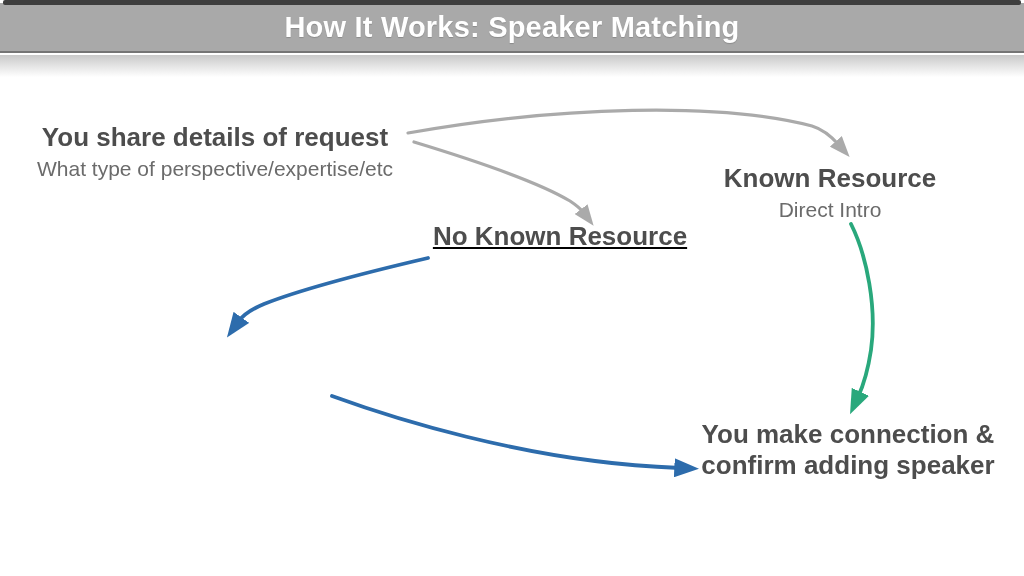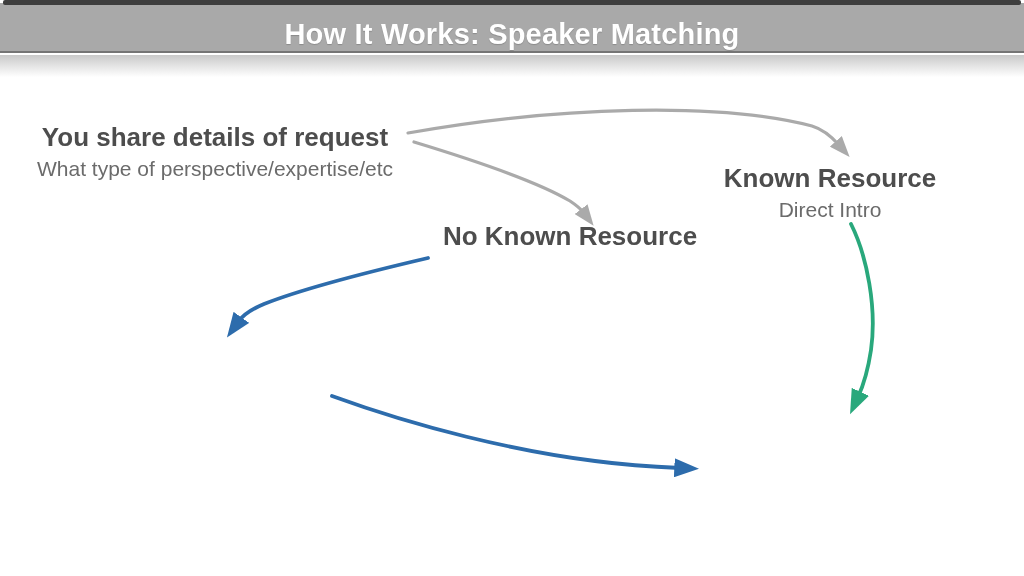--- a/index.html
+++ b/index.html
@@ -21,21 +21,21 @@
     border-radius: 2px;
     z-index: 3;
   }
   .slide-header {
     position: absolute;
     top: 3px; left: 0; right: 0;
     height: 50px;
     background: #a9a9a9;
     border-bottom: 2px solid #757575;
     display: flex;
-    align-items: flex-end;
+    align-items: center;
     justify-content: center;
     z-index: 2;
   }
   .slide-title {
     color: #ffffff;
     font-size: 29px;
     font-weight: 600;
     letter-spacing: 0.2px;
     text-shadow: 0 1px 1px rgba(0,0,0,0.18);
   }
@@ -106,19 +106,23 @@
   <div class="node" style="left:680px; top:163px; width:300px;">
     <div class="node-title">Known Resource</div>
     <div class="node-subtitle">Direct Intro</div>
   </div>
 
   <div class="node" style="left:15px; top:122px; width:400px;">
     <div class="node-title">You share details of request</div>
     <div class="node-subtitle">What type of perspective/expertise/etc</div>
   </div>
 
-  <div class="node" style="left:420px; top:221px; width:300px;">
+  <div class="node" style="left:410px; top:221px; width:300px;text-decoration:underline;">
     <div class="node-title">No Known Resource</div>
   </div>
 
 
+  <div class="node" style="left:698px; top:419px; width:300px;">
+    <div class="node-title">You make connection &amp;</div>
+    <div class="node-title">confirm adding speaker</div>
+  </div>
 
 </div>
 
 </body></html>

